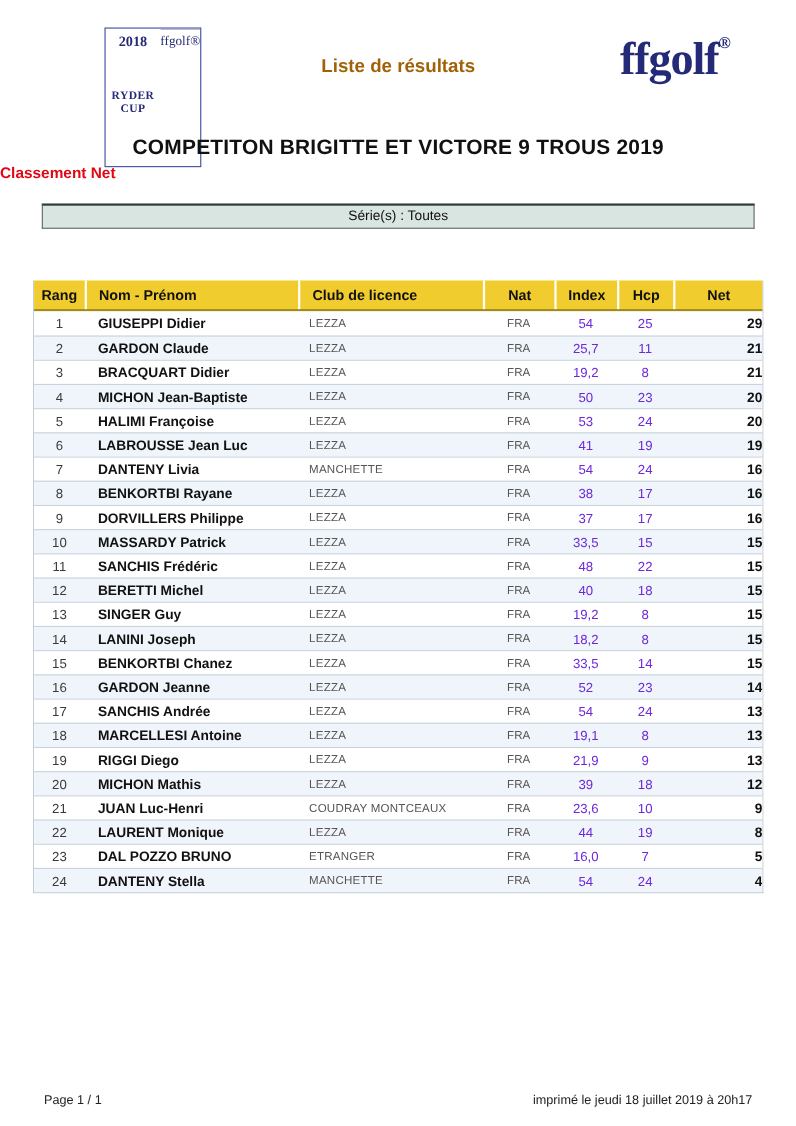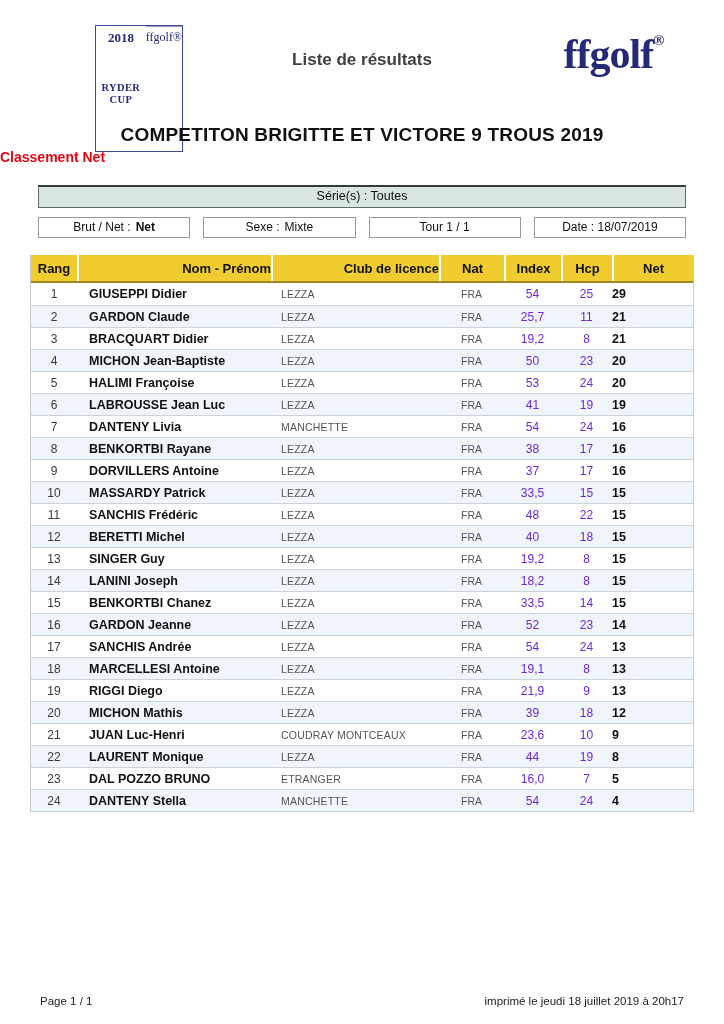--- a/index.html
+++ b/index.html
@@ -22,21 +22,21 @@
   .flag-blue { position:absolute; left:0; top:0; width:100%; height:100%;
     background:#2a3b8f; clip-path:polygon(0 0, 42% 0, 0 92%); }
   .flag-red { position:absolute; left:0; top:0; width:100%; height:100%;
     background:#c8252c; clip-path:polygon(58% 0, 100% 0, 100% 12%, 72% 62%); }
   .badge-trophy { position:absolute; left:50%; top:48%; transform:translate(-50%,-50%); }
   .badge-bottom { border-top:1px solid #9aa2c4; text-align:center; font-family:"Liberation Serif",serif;
     font-size:12px; color:var(--navy,#29337e); padding:3px 0 4px; }
 
   .page-title {
     position:absolute; left:0; right:0; top:50px; text-align:center;
-    font-size:17px; font-weight:700; color:#404040;
+    font-size:17px; font-weight:700; color:#a16207;
   }
 
   .brand {
     position:absolute; right:30px; top:30px; width:160px; text-align:center;
     font-family:"Liberation Serif", serif; font-weight:700; font-size:42px;
     color:var(--navy,#252a78); letter-spacing:-1px; line-height:48px;
   }
   .brand .rmark {
     display:inline-block; font-size:15px; vertical-align:super; line-height:10px;
     transform:translateY(-8px); letter-spacing:0;
@@ -77,35 +77,35 @@
     border:1px solid #c2cdd6; border-top:none;
   }
   .thead {
     display:grid; grid-template-columns:46px 194px 168px 65px 57px 51px 1fr;
     background:var(--yellow,#f1cc2e); height:28px; line-height:28px;
     font-size:13px; font-weight:700; color:#111;
     border-bottom:2px solid #9c8a1e;
   }
   .thead .th { text-align:center; overflow:hidden; }
   .thead .th + .th { border-left:2px solid #fff; }
-  .thead .th.c1, .thead .th.c2 { text-align:right; padding-left:24px; }
+  .thead .th.c1, .thead .th.c2 { text-align:left; padding-left:11px; }
 
   .tbody .tr {
     display:grid; grid-template-columns:46px 194px 168px 65px 57px 51px 1fr;
     height:22px; line-height:22px; background:#fff;
   }
   .tbody .tr.alt { background:var(--altrow,#eff5fa); }
   .tbody .tr + .tr { border-top:1px solid #c9d3db; }
   .td { overflow:hidden; white-space:nowrap; }
   .td.k-rang { text-align:center; font-size:12px; color:#3a3a3a; }
   .td.k-nom  { font-weight:700; font-size:12.5px; color:#111; padding-left:12px; }
   .td.k-club { font-size:10.5px; color:#555; padding-left:10px; letter-spacing:0.2px; }
   .td.k-nat  { text-align:center; font-size:10.5px; color:#555; }
   .td.k-index,.td.k-hcp { text-align:center; font-size:12px; color:#6d28d9; }
-  .td.k-net  { text-align:left; font-weight:700; font-size:12.5px; color:#111; }
+  .td.k-net  { text-align:right; font-weight:700; font-size:12.5px; color:#111; }
 
   
   .footer-left {
     position:absolute; left:40px; top:995px; font-size:11.5px; color:#222;
   }
   .footer-right {
     position:absolute; right:40px; top:995px; font-size:11.5px; color:#222;
   }
 </style>
 </head>
@@ -139,26 +139,20 @@
 
   <div class="page-title">Liste de résultats</div>
 
   <div class="brand"><span>ffgolf</span><span class="rmark">®</span></div>
 
   <div class="comp-title">COMPETITON BRIGITTE ET VICTORE 9 TROUS 2019</div>
   <div class="comp-subtitle">Classement Net</div>
 
   <div class="series-bar">Série(s) : Toutes</div>
 
-  <div class="filters" id="filters">
-      <div class="filter-box"><span>Brut / Net :</span><span class="val bold">Net</span></div>
-      <div class="filter-box"><span>Sexe :</span><span class="val">Mixte</span></div>
-      <div class="filter-box"><span>Tour 1 / 1</span></div>
-      <div class="filter-box"><span>Date : 18/07/2019</span></div>
-    </div>
 
   <div class="rtable">
     <div class="thead" id="thead-row">
         <div class="th c0">Rang</div>
         <div class="th c1">Nom - Prénom</div>
         <div class="th c2">Club de licence</div>
         <div class="th c3">Nat</div>
         <div class="th c4">Index</div>
         <div class="th c5">Hcp</div>
         <div class="th c6">Net</div>
@@ -231,21 +225,21 @@
           <div class="td c0 k-rang">8</div>
           <div class="td c1 k-nom">BENKORTBI Rayane</div>
           <div class="td c2 k-club">LEZZA</div>
           <div class="td c3 k-nat">FRA</div>
           <div class="td c4 k-index">38</div>
           <div class="td c5 k-hcp">17</div>
           <div class="td c6 k-net">16</div>
         </div>
         <div class="tr">
           <div class="td c0 k-rang">9</div>
-          <div class="td c1 k-nom">DORVILLERS Antoine</div>
+          <div class="td c1 k-nom">DORVILLERS Philippe</div>
           <div class="td c2 k-club">LEZZA</div>
           <div class="td c3 k-nat">FRA</div>
           <div class="td c4 k-index">37</div>
           <div class="td c5 k-hcp">17</div>
           <div class="td c6 k-net">16</div>
         </div>
         <div class="tr alt">
           <div class="td c0 k-rang">10</div>
           <div class="td c1 k-nom">MASSARDY Patrick</div>
           <div class="td c2 k-club">LEZZA</div>

